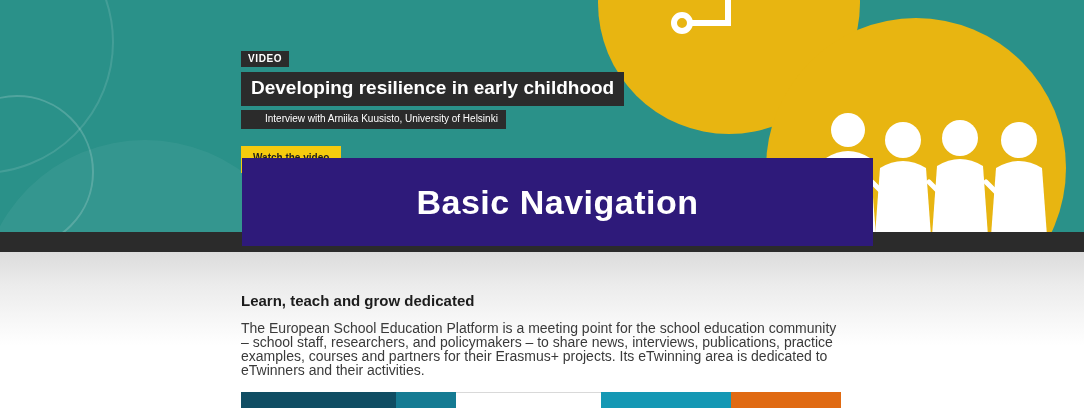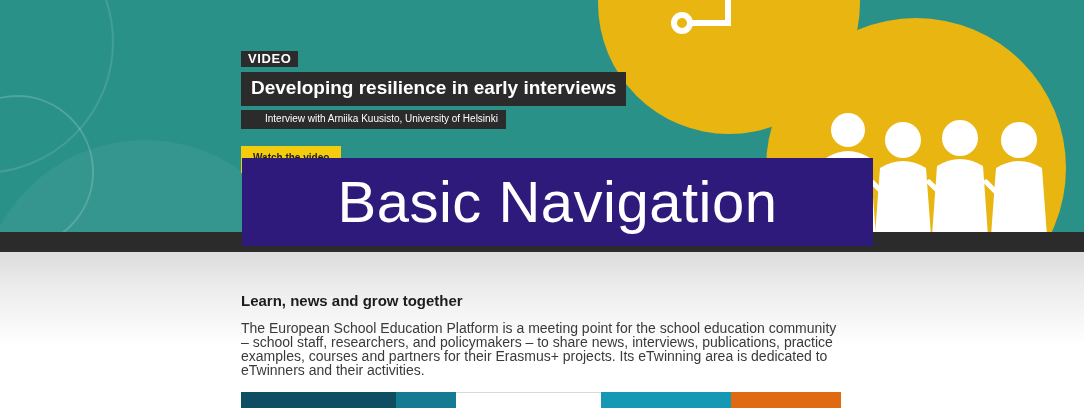--- a/index.html
+++ b/index.html
@@ -65,21 +65,21 @@
     left: 820px; top: 108px;
     width: 250px; height: 128px;
   }
 
   
   .hero-tag {
     position: absolute;
     left: 241px; top: 51px;
     background: #2b2b2b;
     color: #ffffff;
-    font-size: 13px;
+    font-size: 10px;
     font-weight: bold;
     letter-spacing: 0.6px;
     padding: 3px 7px 3px 7px;
     line-height: 10px;
   }
   .hero-title {
     position: absolute;
     left: 241px; top: 72px;
     background: #2b2b2b;
     color: #ffffff;
@@ -127,22 +127,22 @@
     left: 242px; top: 158px;
     width: 631px; height: 88px;
     background: #2e1a7a;
     display: flex;
     align-items: center;
     justify-content: center;
     z-index: 20;
   }
   .overlay-card-text {
     color: #ffffff;
-    font-size: 58px;
-    font-weight: 400;
+    font-size: 34px;
+    font-weight: 700;
     letter-spacing: 0.5px;
     line-height: 56px;
   }
 
   
   .body-wrap {
     position: absolute;
     left: 0; top: 252px;
     width: 1084px;
     height: 156px;
@@ -216,33 +216,33 @@
         <path d="M176 60 q23 -14 46 0 l 5 68 h -56 z"></path>
       </g>
       <g stroke="#ffffff" stroke-width="5" fill="none" stroke-linecap="round">
         <path d="M52 74 l 10 10"></path>
         <path d="M109 74 l 10 10"></path>
         <path d="M166 74 l 10 10"></path>
       </g>
     </svg>
 
     <div class="hero-tag">VIDEO</div>
-    <div class="hero-title">Developing resilience in early interviews</div>
+    <div class="hero-title">Developing resilience in early childhood</div>
     <div class="hero-sub">Interview with Arniika Kuusisto, University of Helsinki</div>
     <button class="hero-btn">Watch the video</button>
   </div>
 
   <div class="dark-band"></div>
 
   <div class="overlay-card">
     <span class="overlay-card-text">Basic Navigation</span>
   </div>
 
   <div class="body-wrap">
-    <div class="section-heading">Learn, news and grow together</div>
+    <div class="section-heading">Learn, teach and grow dedicated</div>
     <div class="section-para">The European School Education Platform is a meeting point for the school education community – school staff, researchers, and policymakers – to share news, interviews, publications, practice examples, courses and partners for their Erasmus+ projects. Its eTwinning area is dedicated to eTwinners and their activities.</div>
 
     <div class="bottom-strip">
       <div class="strip-a"></div>
       <div class="strip-b"></div>
       <div class="strip-c"></div>
       <div class="strip-d"></div>
       <div class="strip-e"></div>
     </div>
   </div>

